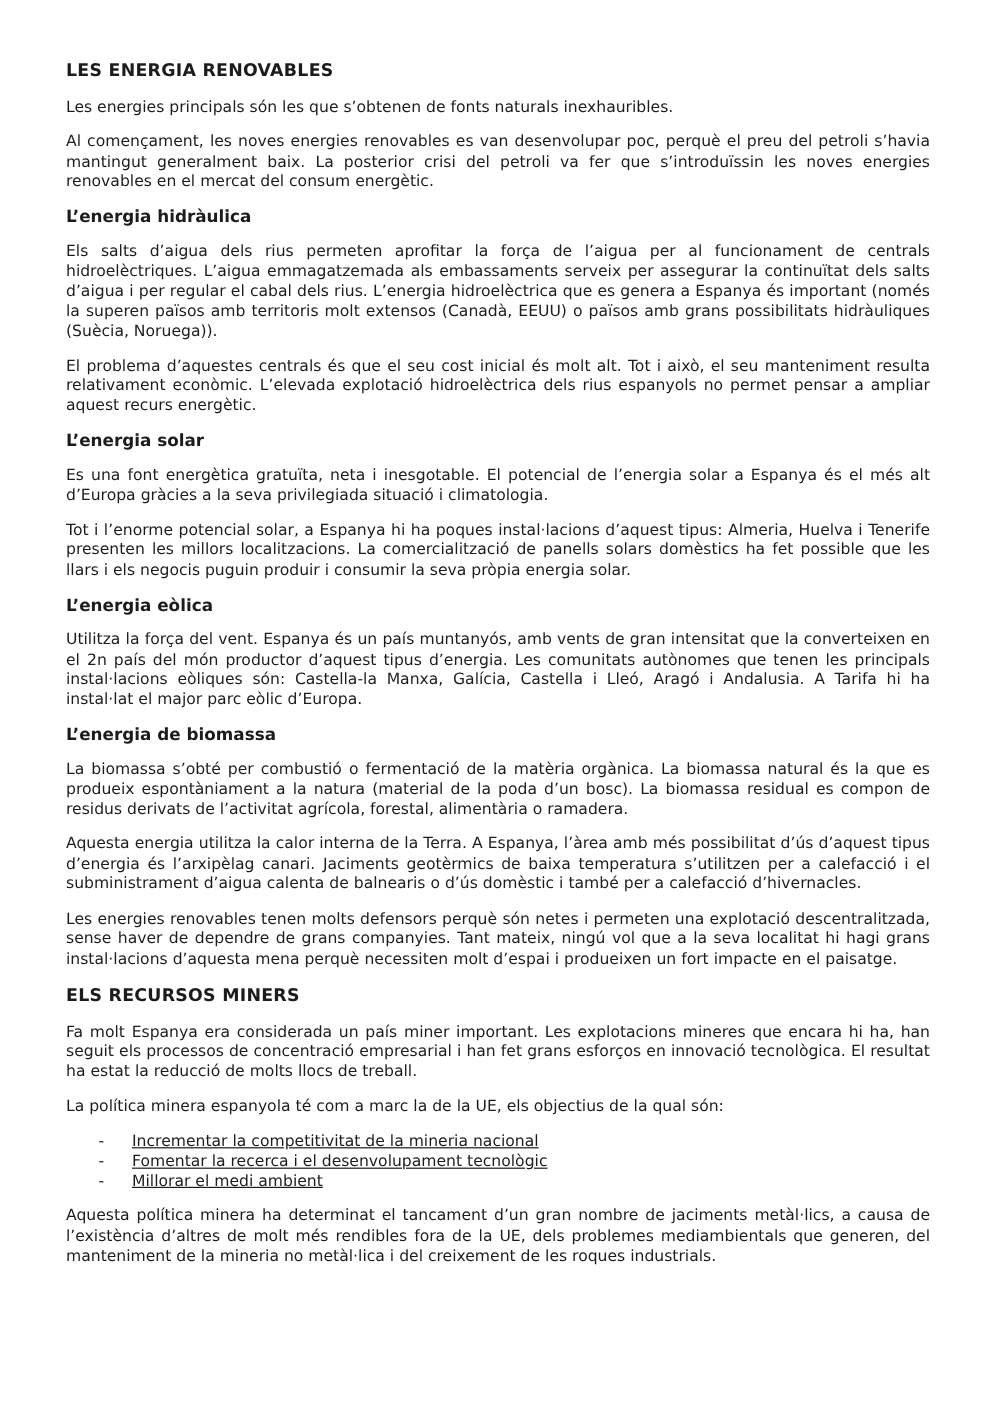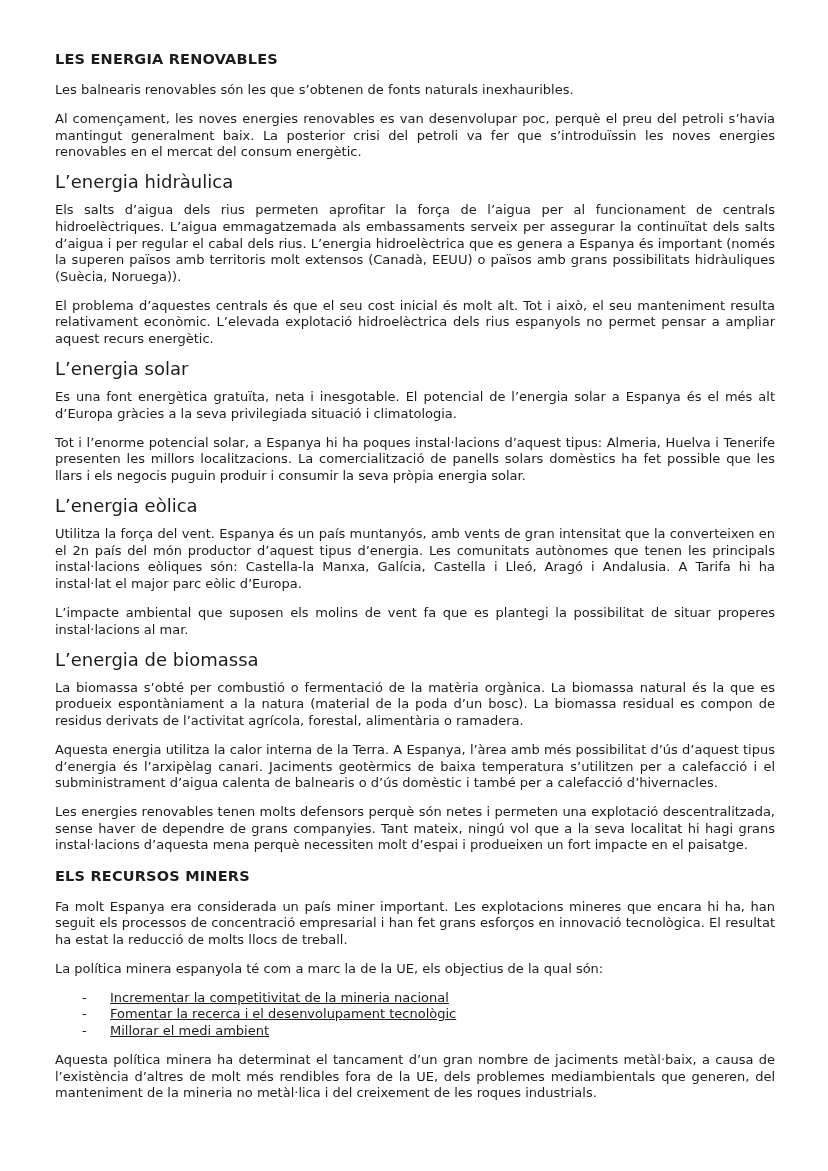--- a/index.html
+++ b/index.html
@@ -30,23 +30,23 @@
     font-size: 14.5px;
     line-height: 18px;
     font-weight: bold;
     margin: 0 0 14px 0;
     letter-spacing: 0.2px;
   }
   .doc-title.second {
     margin-top: 3px;
   }
   .section-heading {
-    font-size: 18px;
+    font-size: 14px;
     line-height: 17px;
-    font-weight: normal;
+    font-weight: bold;
     margin: 3px 0 12px 0;
   }
   .para {
     margin: 0 0 12.5px 0;
     text-align: justify;
   }
   .objectives {
     list-style: none;
     margin: 0 0 12.5px 0;
     padding: 0;
@@ -64,47 +64,46 @@
     top: 0;
   }
 </style>
 </head>
 <body>
 
 <div class="page">
 
   <h1 class="doc-title">LES ENERGIA RENOVABLES</h1>
 
-  <p class="para">Les balnearis renovables són les que s’obtenen de fonts naturals inexhauribles.</p>
+  <p class="para">Les energies principals són les que s’obtenen de fonts naturals inexhauribles.</p>
   <p class="para">Al començament, les noves energies renovables es van desenvolupar poc, perquè el preu del petroli s’havia mantingut generalment baix. La posterior crisi del petroli va fer que s’introduïssin les noves energies renovables en el mercat del consum energètic.</p>
 
   <h2 class="section-heading">L’energia hidràulica</h2>
   <p class="para">Els salts d’aigua dels rius permeten aprofitar la força de l’aigua per al funcionament de centrals hidroelèctriques. L’aigua emmagatzemada als embassaments serveix per assegurar la continuïtat dels salts d’aigua i per regular el cabal dels rius. L’energia hidroelèctrica que es genera a Espanya és important (només la superen països amb territoris molt extensos (Canadà, EEUU) o països amb grans possibilitats hidràuliques (Suècia, Noruega)).</p>
   <p class="para">El problema d’aquestes centrals és que el seu cost inicial és molt alt. Tot i això, el seu manteniment resulta relativament econòmic. L’elevada explotació hidroelèctrica dels rius espanyols no permet pensar a ampliar aquest recurs energètic.</p>
 
   <h2 class="section-heading">L’energia solar</h2>
   <p class="para">Es una font energètica gratuïta, neta i inesgotable. El potencial de l’energia solar a Espanya és el més alt d’Europa gràcies a la seva privilegiada situació i climatologia.</p>
   <p class="para">Tot i l’enorme potencial solar, a Espanya hi ha poques instal·lacions d’aquest tipus: Almeria, Huelva i Tenerife presenten les millors localitzacions. La comercialització de panells solars domèstics ha fet possible que les llars i els negocis puguin produir i consumir la seva pròpia energia solar.</p>
 
   <h2 class="section-heading">L’energia eòlica</h2>
   <p class="para">Utilitza la força del vent. Espanya és un país muntanyós, amb vents de gran intensitat que la converteixen en el 2n país del món productor d’aquest tipus d’energia. Les comunitats autònomes que tenen les principals instal·lacions eòliques són: Castella-la Manxa, Galícia, Castella i Lleó, Aragó i Andalusia. A Tarifa hi ha instal·lat el major parc eòlic d’Europa.</p>
-  <p class="para">L’impacte ambiental que suposen els molins de vent fa que es plantegi la possibilitat de situar properes instal·lacions al mar.</p>
 
   <h2 class="section-heading">L’energia de biomassa</h2>
   <p class="para">La biomassa s’obté per combustió o fermentació de la matèria orgànica. La biomassa natural és la que es produeix espontàniament a la natura (material de la poda d’un bosc). La biomassa residual es compon de residus derivats de l’activitat agrícola, forestal, alimentària o ramadera.</p>
 
   <p class="para">Aquesta energia utilitza la calor interna de la Terra. A Espanya, l’àrea amb més possibilitat d’ús d’aquest tipus d’energia és l’arxipèlag canari. Jaciments geotèrmics de baixa temperatura s’utilitzen per a calefacció i el subministrament d’aigua calenta de balnearis o d’ús domèstic i també per a calefacció d’hivernacles.</p>
   <p class="para">Les energies renovables tenen molts defensors perquè són netes i permeten una explotació descentralitzada, sense haver de dependre de grans companyies. Tant mateix, ningú vol que a la seva localitat hi hagi grans instal·lacions d’aquesta mena perquè necessiten molt d’espai i produeixen un fort impacte en el paisatge.</p>
 
   <h1 class="doc-title second">ELS RECURSOS MINERS</h1>
 
   <p class="para">Fa molt Espanya era considerada un país miner important. Les explotacions mineres que encara hi ha, han seguit els processos de concentració empresarial i han fet grans esforços en innovació tecnològica. El resultat ha estat la reducció de molts llocs de treball.</p>
   <p class="para">La política minera espanyola té com a marc la de la UE, els objectius de la qual són:</p>
 
   <ul class="objectives">
     <li>Incrementar la competitivitat de la mineria nacional</li>
     <li>Fomentar la recerca i el desenvolupament tecnològic</li>
     <li>Millorar el medi ambient</li>
   </ul>
 
-  <p class="para">Aquesta política minera ha determinat el tancament d’un gran nombre de jaciments metàl·baix, a causa de l’existència d’altres de molt més rendibles fora de la UE, dels problemes mediambientals que generen, del manteniment de la mineria no metàl·lica i del creixement de les roques industrials.</p>
+  <p class="para">Aquesta política minera ha determinat el tancament d’un gran nombre de jaciments metàl·lics, a causa de l’existència d’altres de molt més rendibles fora de la UE, dels problemes mediambientals que generen, del manteniment de la mineria no metàl·lica i del creixement de les roques industrials.</p>
 
 </div>
 
 </body></html>

